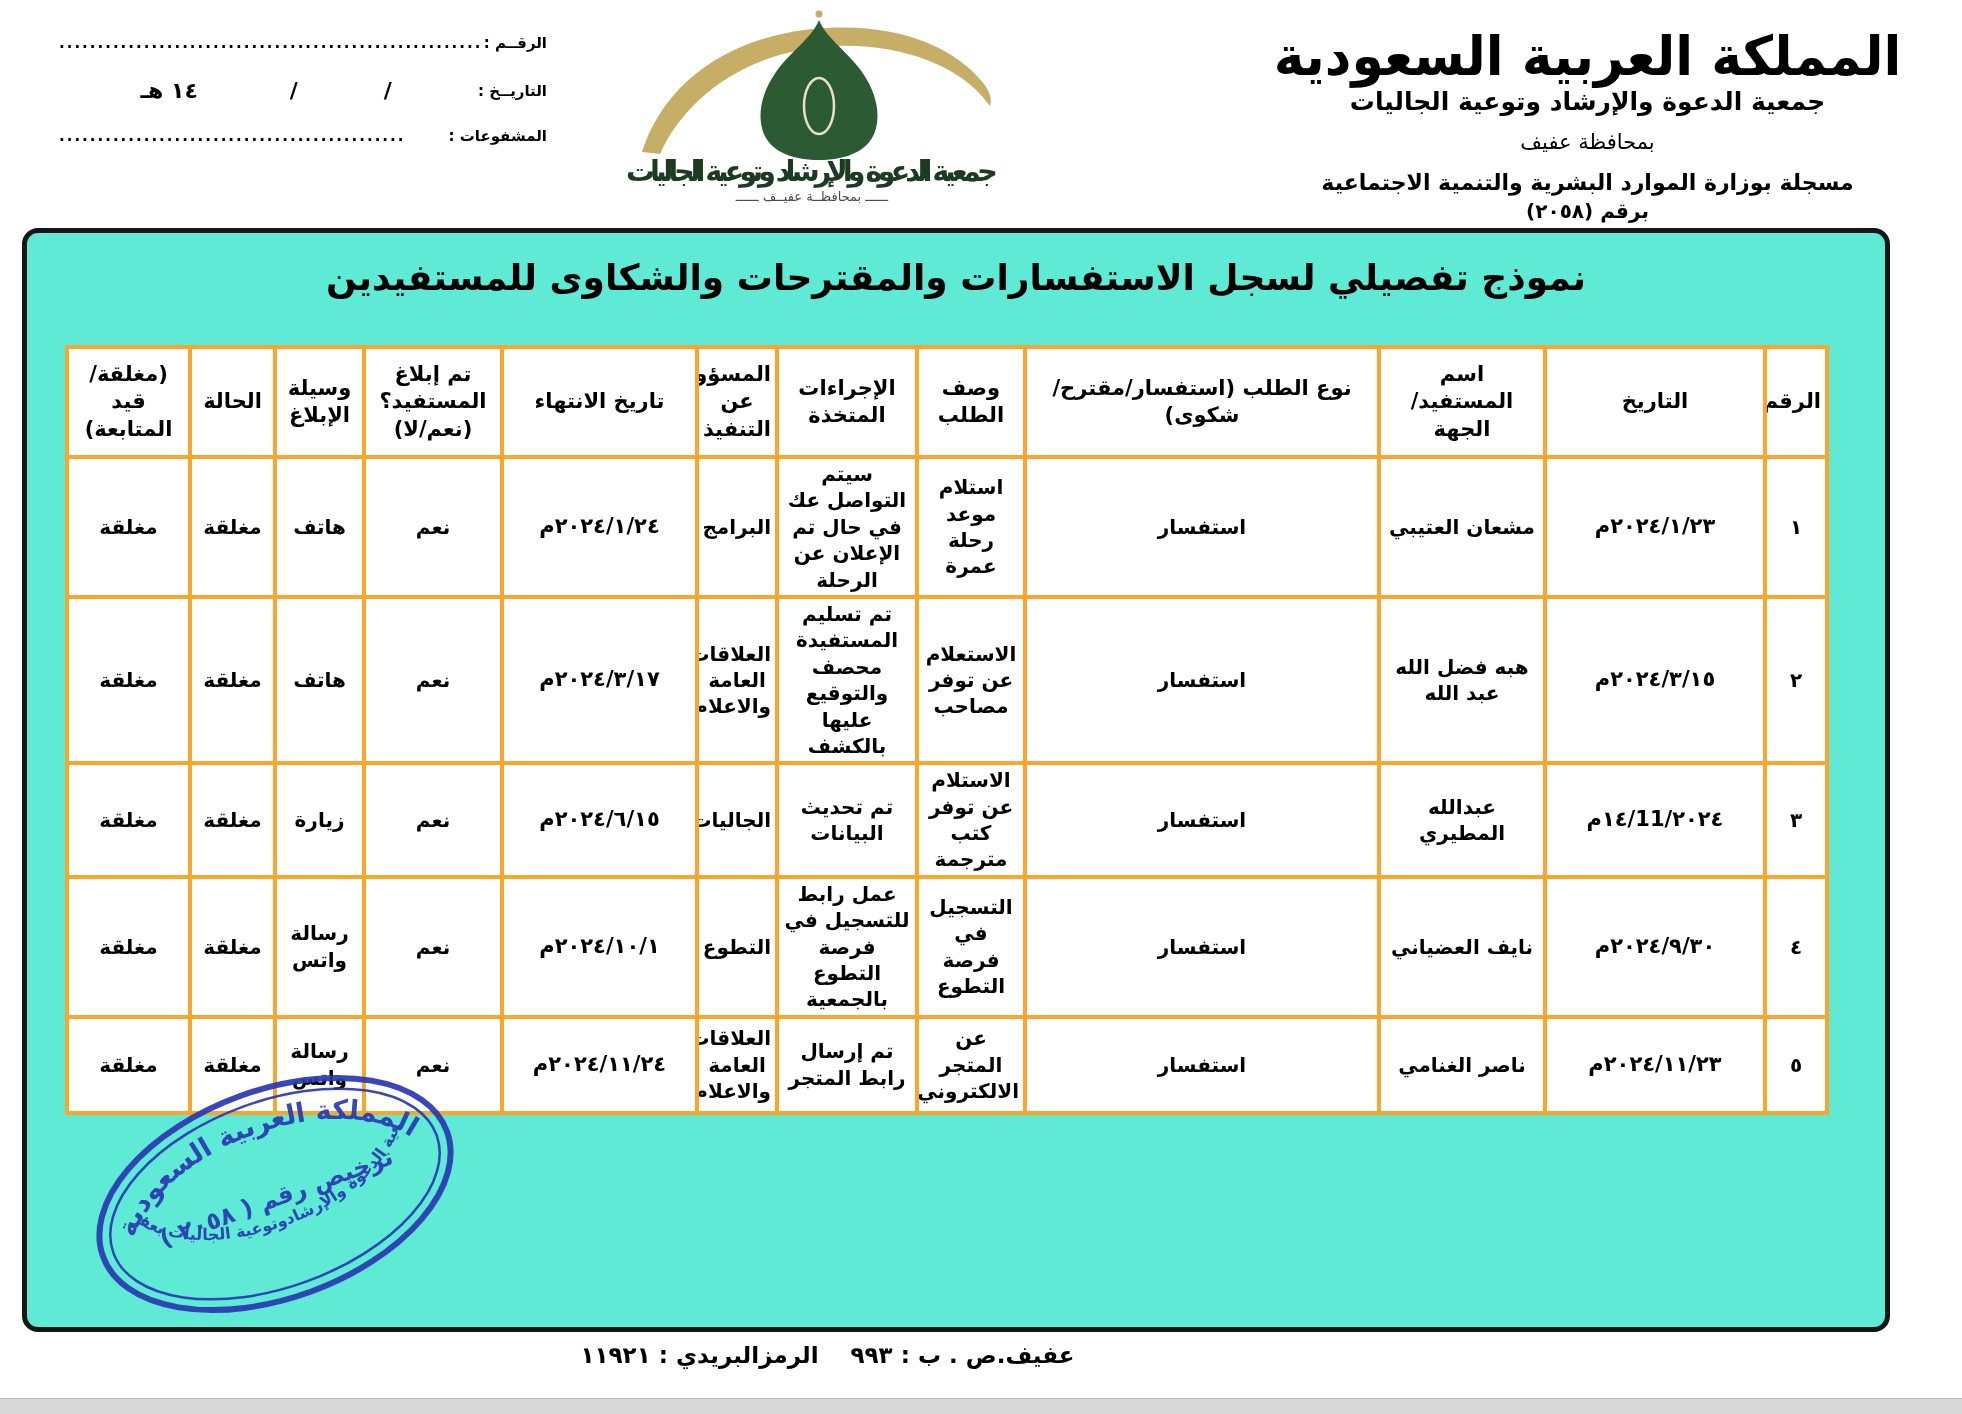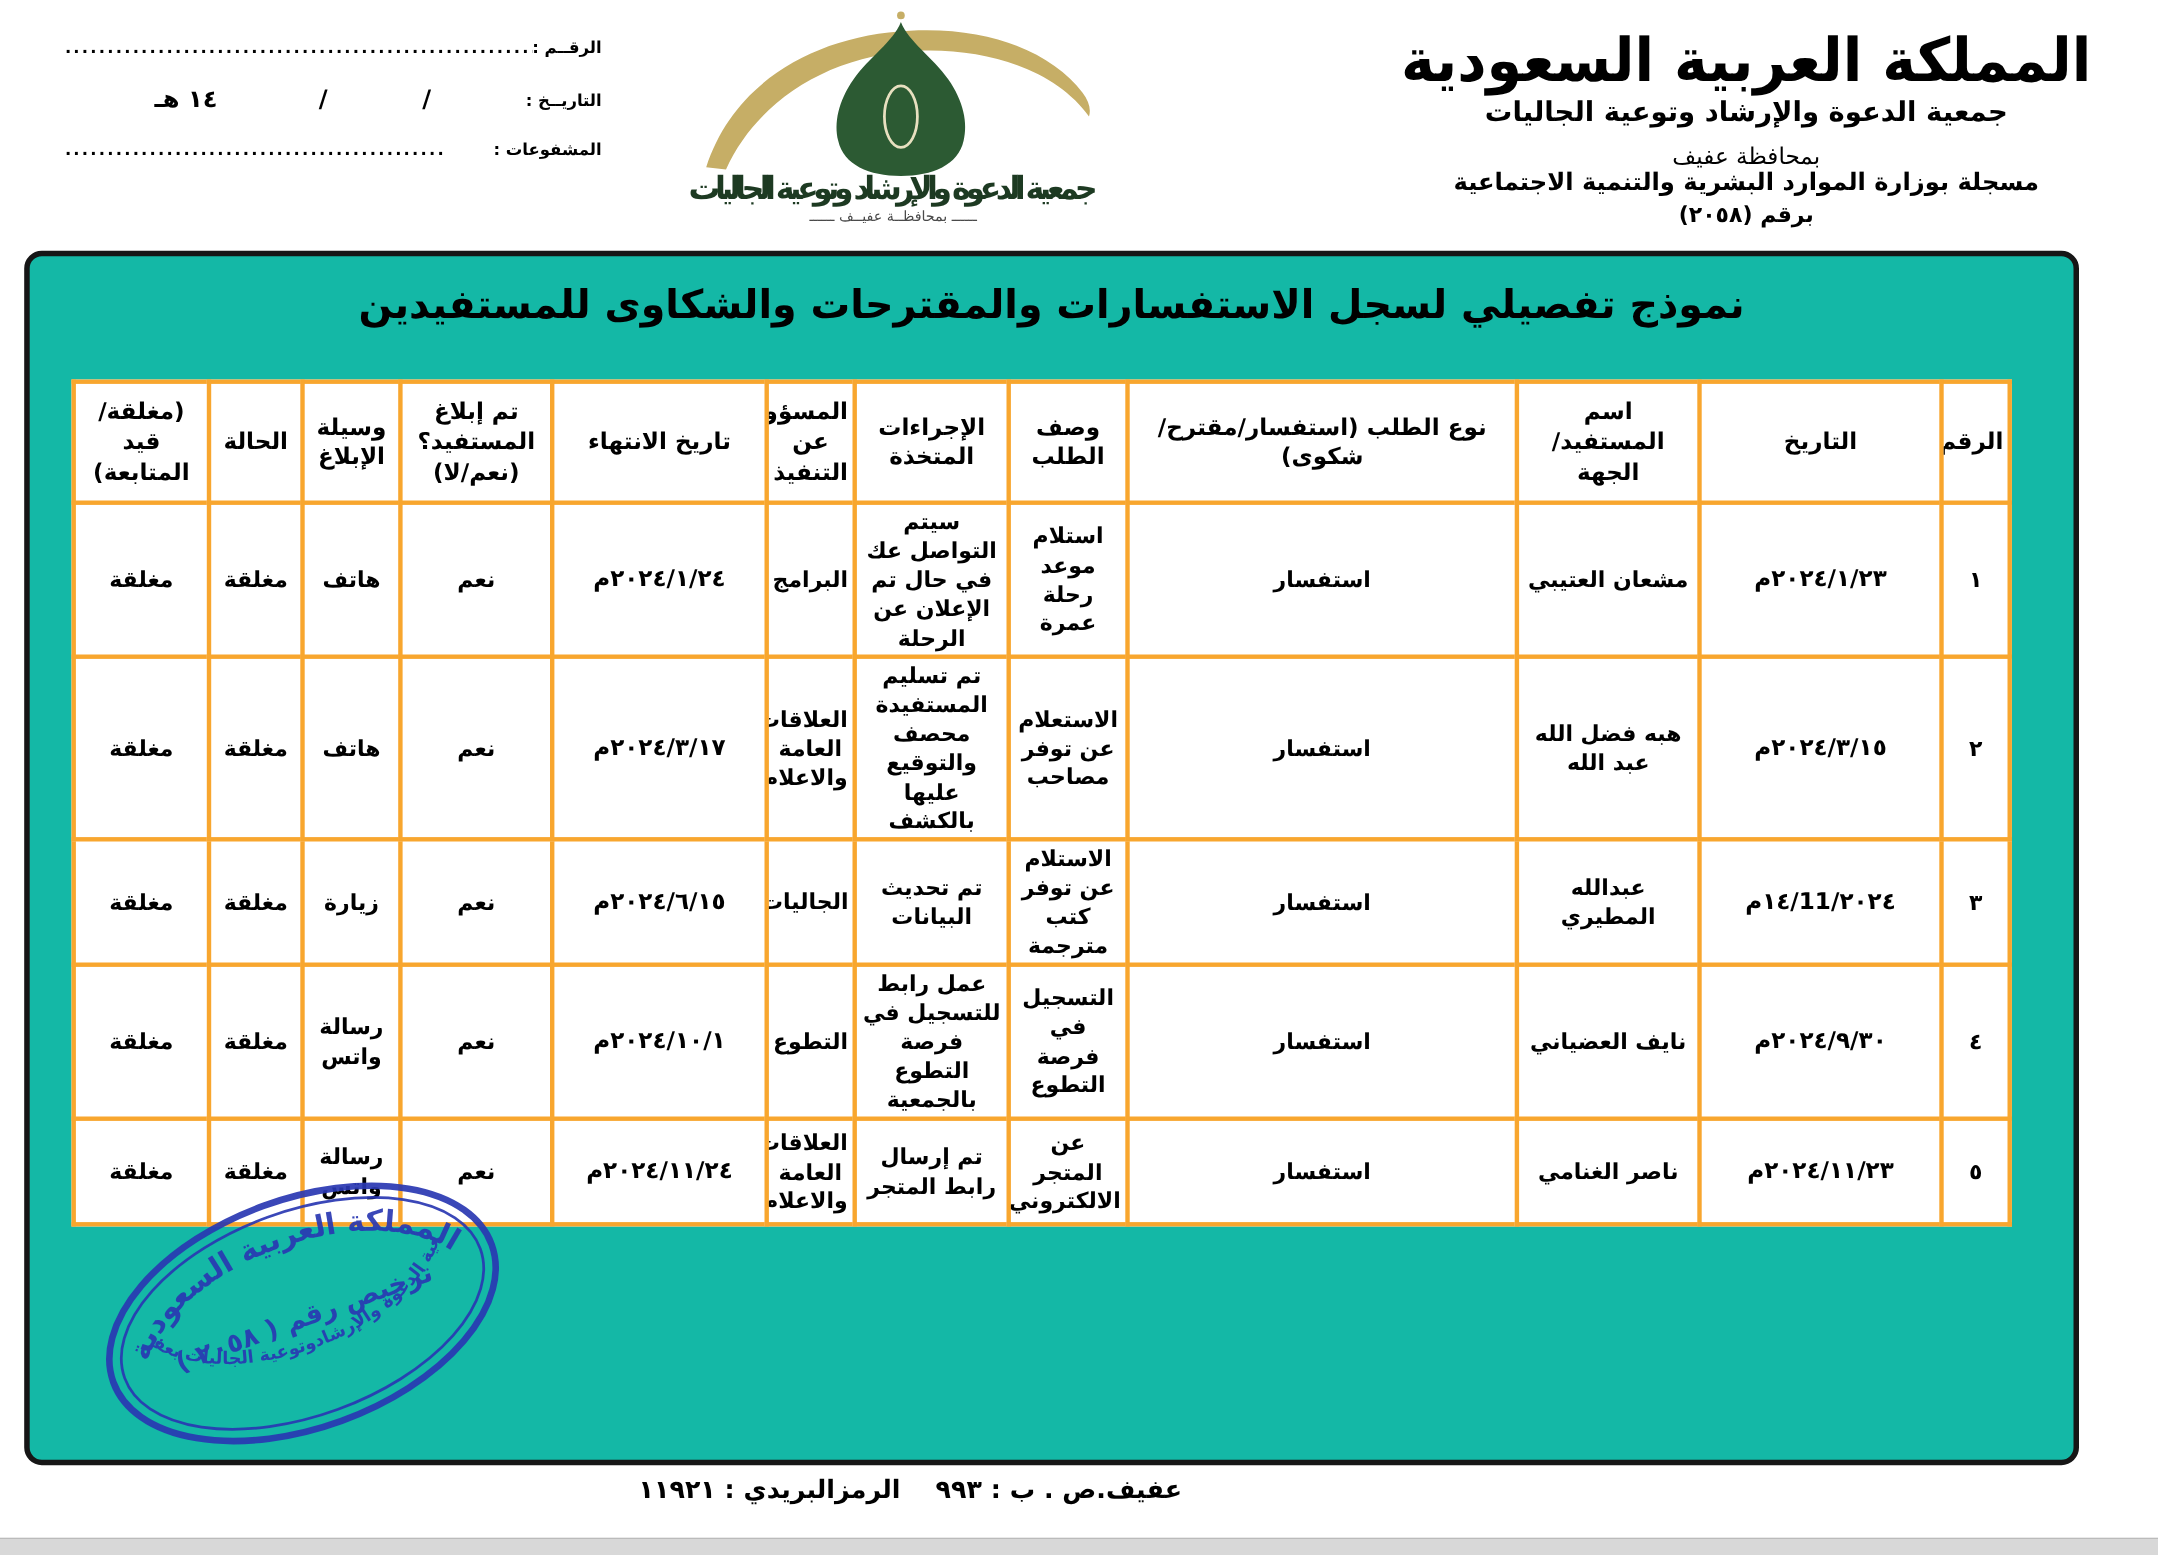--- a/index.html
+++ b/index.html
@@ -20,25 +20,25 @@
          letter-spacing:2px; padding-left:4px; padding-right:8px; direction:ltr; }
   .date-row .slash{ font-size:22px; font-weight:bold; margin-right:86px; }
   .date-row .hijri{ font-size:22px; font-weight:bold; margin-right:92px; white-space:nowrap; }
   
   .logo{ position:absolute; left:612px; top:4px; width:400px; height:200px; }
   
   .org{ position:absolute; left:1230px; top:30px; width:715px; text-align:center; }
   .org-title{ font-size:52px; font-weight:bold; line-height:1.02; transform:scaleY(1.05); }
   .org-l1{ font-size:25px; font-weight:bold; margin-top:4px; }
   .org-l2{ font-size:21px; font-weight:normal; margin-top:14px; }
-  .org-l3{ font-size:22px; font-weight:bold; margin-top:0; }
+  .org-l3{ font-size:22px; font-weight:bold; margin-top:16px; }
   .org-l4{ font-size:20px; font-weight:bold; margin-top:4px; letter-spacing:1px; }
   
   .main-box{ position:absolute; left:22px; top:228px; width:1868px; height:1104px;
-             border:5px solid #161616; border-radius:16px; background:#14b8a6; box-sizing:border-box; }
+             border:5px solid #161616; border-radius:16px; background:#5eead4; box-sizing:border-box; }
   .box-title{ position:absolute; top:24px; left:0; right:0; text-align:center;
               font-size:36px; font-weight:bold; }
   
   .log-table{ position:absolute; top:112px; right:56px; width:1760px;
               border-collapse:collapse; table-layout:fixed; background:#fff; }
   .log-table th, .log-table td{
     border:4px solid var(--accent); text-align:center; vertical-align:middle;
     font-weight:bold; color:#000; padding:2px 4px; overflow:hidden;
   }
   .log-table th{ font-size:21px; line-height:1.3; height:102px; }

